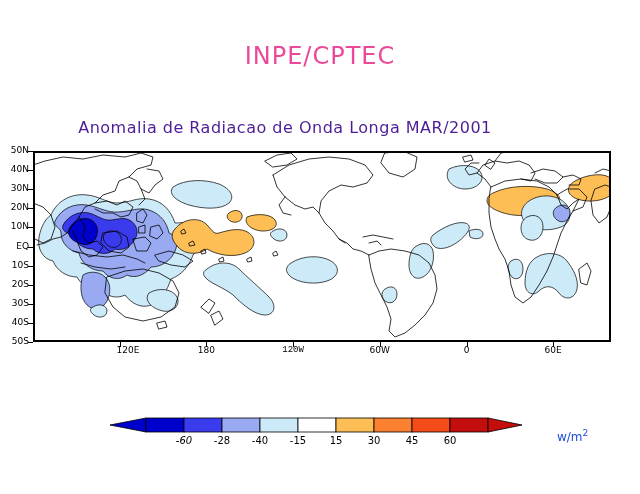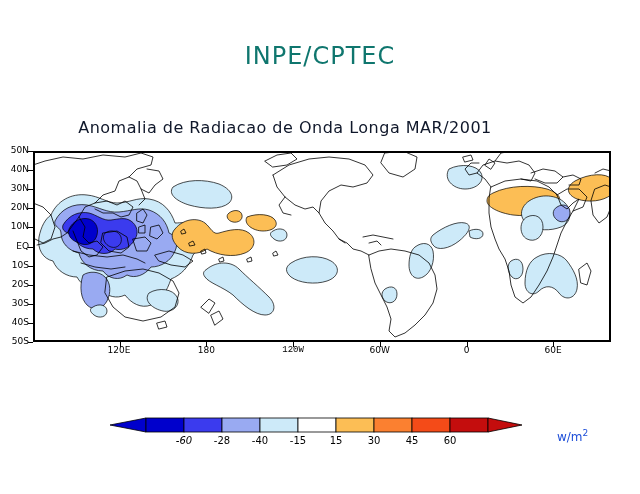--- a/index.html
+++ b/index.html
@@ -5,26 +5,26 @@
   html,body{margin:0;padding:0;}
   body{
     width:640px;height:494px;background:#ffffff;
     font-family:"DejaVu Sans", sans-serif;
     overflow:hidden;position:relative;
   }
   #root{position:absolute;left:0;top:0;width:640px;height:494px;}
 
   .main-title{
     position:absolute;left:0;top:42px;width:640px;text-align:center;
-    font-size:24px;letter-spacing:1px;color:#0f766e;
+    font-size:24px;letter-spacing:1px;color:#ec4899;
     font-family:"DejaVu Sans", sans-serif;
   }
   .sub-title{
     position:absolute;left:0;top:118px;width:570px;text-align:center;
-    font-size:16px;letter-spacing:0.5px;color:#0f172a;
+    font-size:16px;letter-spacing:0.5px;color:#4c1d95;
     font-family:"DejaVu Sans", sans-serif;
   }
 
   
   #map-wrap{position:absolute;left:33px;top:151px;width:578px;height:191px;}
   #map-svg{position:absolute;left:0;top:0;width:578px;height:191px;display:block;}
   .ytick{position:absolute;left:-5px;width:5px;height:1px;background:#000;}
   .ylab-holder{position:absolute;left:-36px;width:32px;text-align:right;
         font-size:9px;color:#000;font-family:"DejaVu Sans", sans-serif;}
 
@@ -251,21 +251,21 @@
         <div class="ylab-holder" style="top: 127.7px;">20S</div>
         <div class="ytick" style="top: 152.8px;"></div>
         <div class="ylab-holder" style="top: 146.8px;">30S</div>
         <div class="ytick" style="top: 171.9px;"></div>
         <div class="ylab-holder" style="top: 165.9px;">40S</div>
         <div class="ytick" style="top: 191px;"></div>
         <div class="ylab-holder" style="top: 185px;">50S</div>
       </div>
     <div id="xaxis">
         <div class="xtick" style="left: 86.7px;"></div>
-        <div class="xlab-holder" style="left: 63px; text-align: center;">120E</div>
+        <div class="xlab-holder" style="left: 72px; text-align: center;">120E</div>
         <div class="xtick" style="left: 173.4px;"></div>
         <div class="xlab-holder" style="left: 150.4px;">180</div>
         <div class="xtick" style="left: 260.1px;"></div>
         <div class="xlab-holder" style="left: 237.1px; font-family: Liberation Mono, monospace;">120W</div>
         <div class="xtick" style="left: 346.8px;"></div>
         <div class="xlab-holder" style="left: 323.8px;">60W</div>
         <div class="xtick" style="left: 433.5px;"></div>
         <div class="xlab-holder" style="left: 410.5px;">0</div>
         <div class="xtick" style="left: 520.2px;"></div>
         <div class="xlab-holder" style="left: 497.2px;">60E</div>

